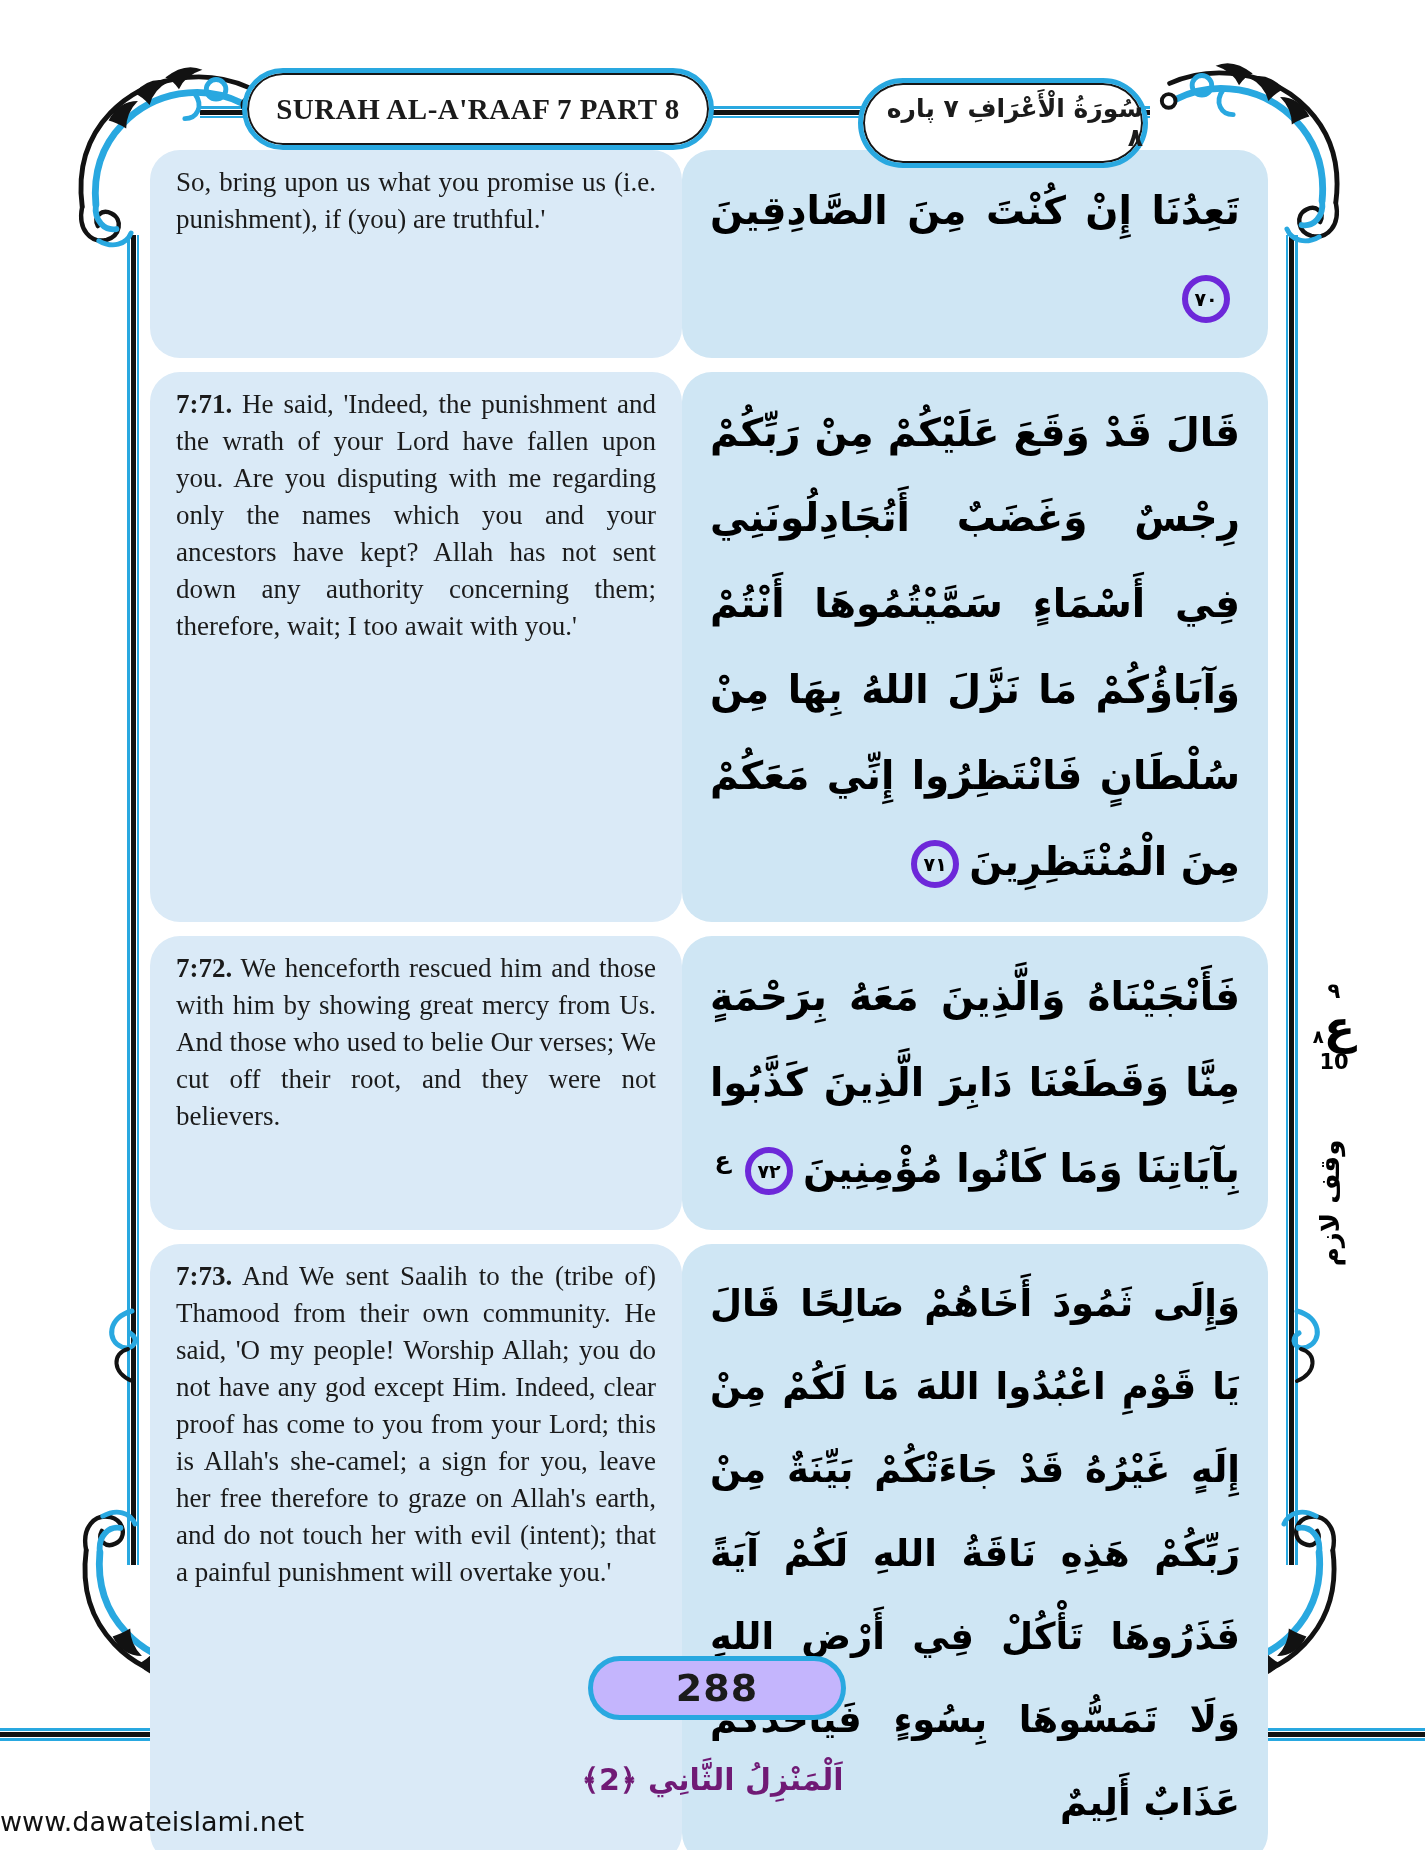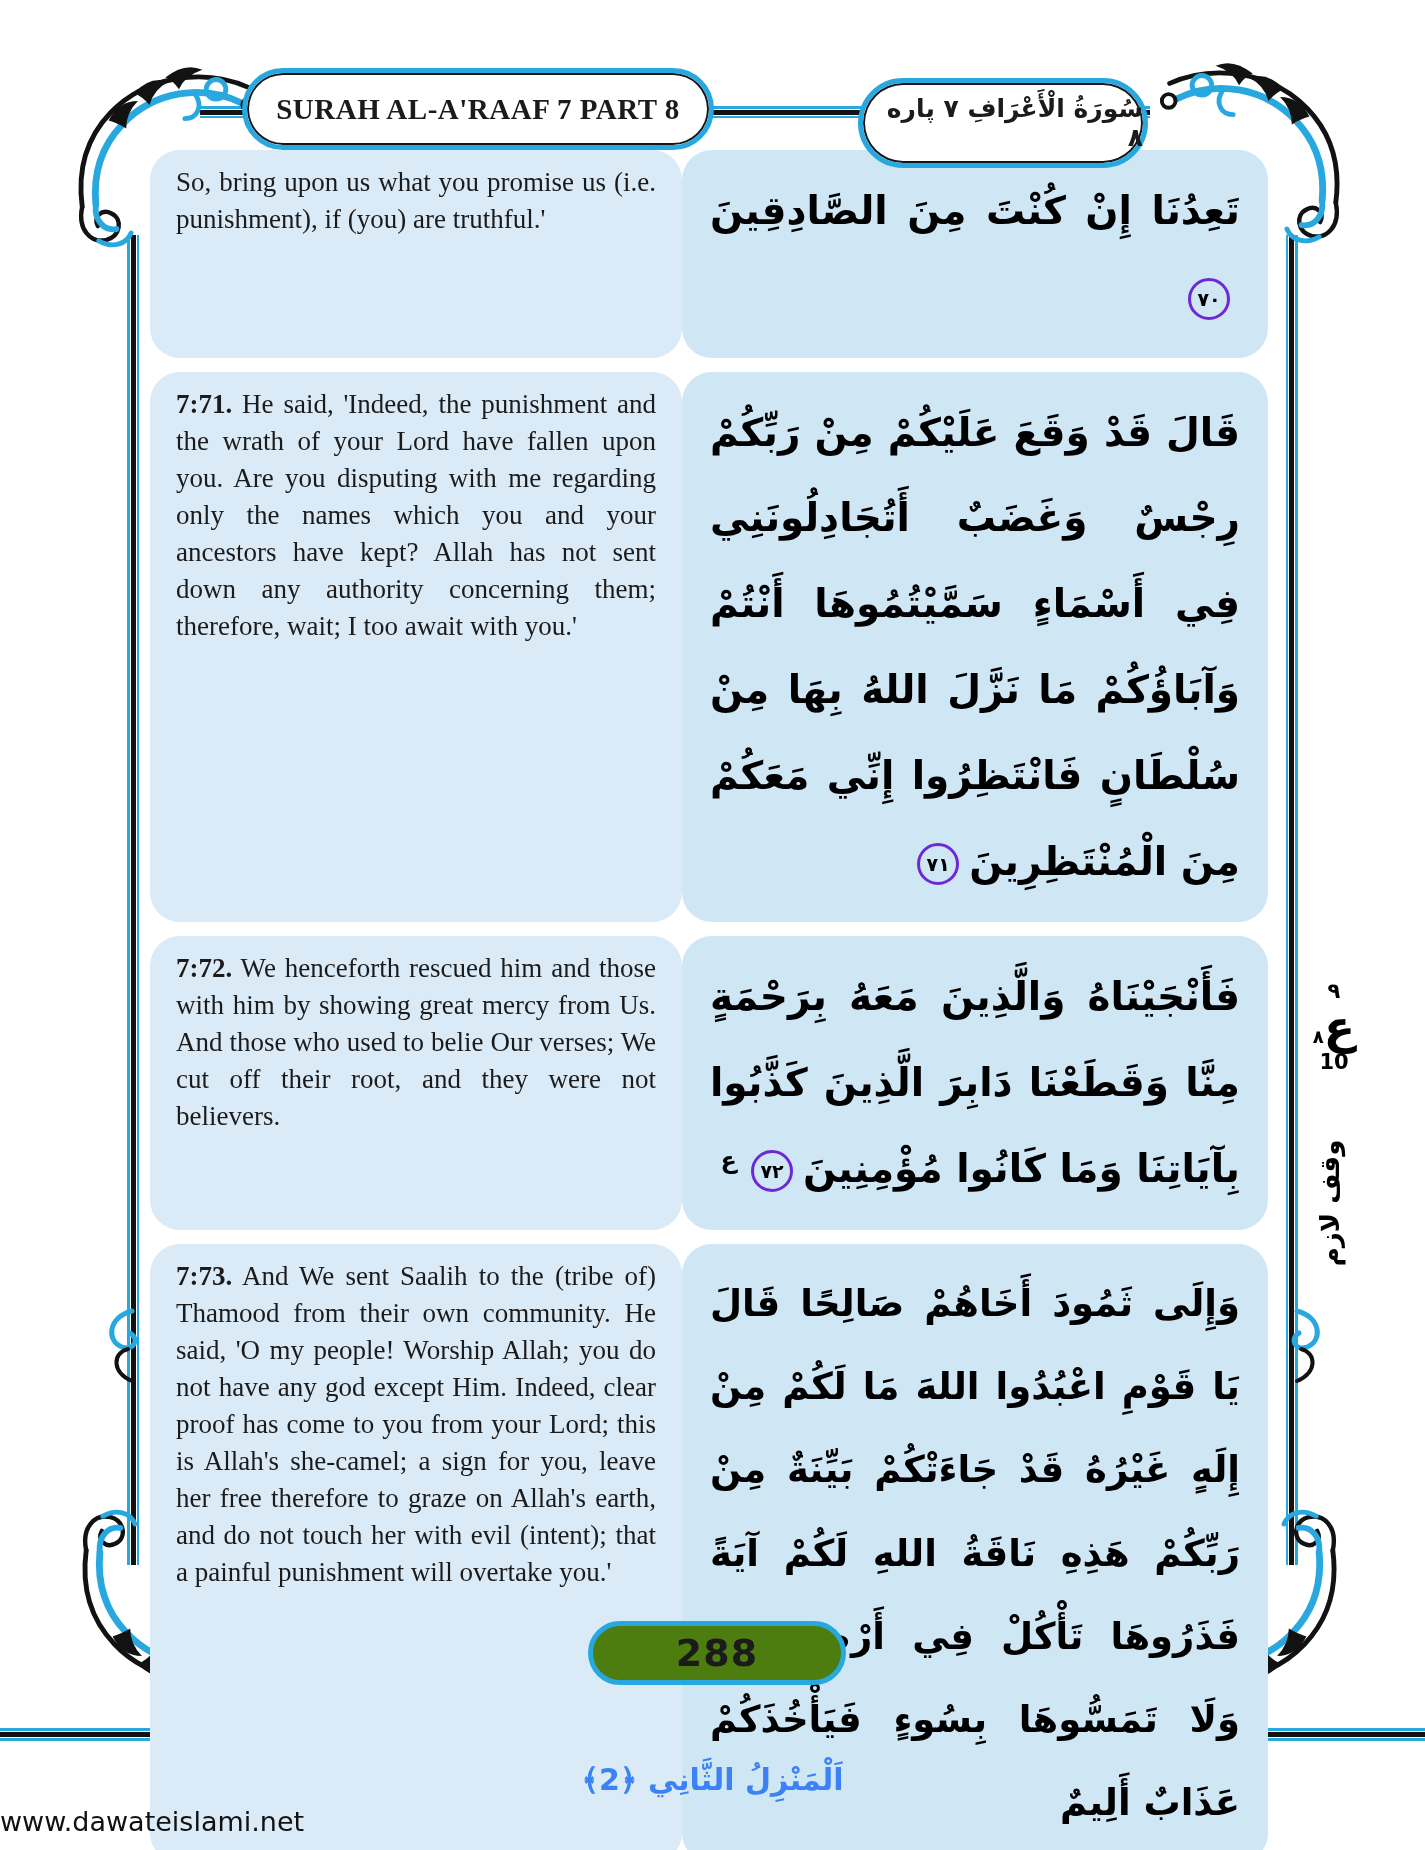--- a/index.html
+++ b/index.html
@@ -41,38 +41,38 @@
   .row-1 .en-box{min-height:124px;} .row-1 .ar-box{min-height:124px;display:flex;align-items:center;}
   .row-2 .en-box,.row-2 .ar-box{min-height:518px;}
   .row-3 .en-box,.row-3 .ar-box{min-height:290px;}
   .row-4 .en-box,.row-4 .ar-box{min-height:522px;}
   .en{font-size:27px;line-height:37px;text-align:justify;margin:0;}
   .en .ref{font-weight:bold;}
   .ar{direction:rtl;text-align:justify;margin:0;width:100%;
       font-family:"DejaVu Sans",sans-serif;font-weight:bold;font-size:39px;line-height:2.2;color:#000;}
   .row-4 .ar{font-size:37px;line-height:2.25;}
   .ayah-badge{display:inline-flex;align-items:center;justify-content:center;width:36px;height:36px;
-      border:3px solid #6d28d9;border-radius:50%;font-size:19px;line-height:1;vertical-align:middle;margin:0 10px;}
+      border:6px solid #6d28d9;border-radius:50%;font-size:19px;line-height:1;vertical-align:middle;margin:0 10px;}
   .ruku-inline{font-size:24px;vertical-align:super;margin:0 4px;}
 
   
   #ruku-marker{position:absolute;left:1304px;top:980px;width:60px;text-align:center;
       font-family:"DejaVu Sans",sans-serif;font-weight:bold;color:#000;}
   #ruku-marker .num{font-size:21px;line-height:1.1;}
   #ruku-marker .ain{font-size:46px;line-height:1.05;}
   #ruku-marker .side{font-size:18px;}
   #waqf-marker{position:absolute;left:1258px;top:1185px;width:150px;height:36px;transform:rotate(-90deg);
       font-family:"DejaVu Sans",sans-serif;font-weight:bold;font-size:26px;text-align:center;direction:rtl;color:#000;}
 
   
-  #page-badge{position:absolute;left:588px;top:1621px;width:248px;height:54px;background:#4d7c0f;
+  #page-badge{position:absolute;left:588px;top:1656px;width:248px;height:54px;background:#c4b5fd;
       border:5px solid #29a8e0;border-radius:999px;display:flex;align-items:center;justify-content:center;z-index:6;}
   #page-badge .t{font-family:"DejaVu Sans",sans-serif;font-weight:bold;font-size:38px;letter-spacing:1px;}
   #manzil-line{position:absolute;left:0;top:1762px;width:1425px;text-align:center;direction:rtl;
-      font-family:"DejaVu Sans",sans-serif;font-weight:bold;font-size:30px;color:#3b82f6;}
+      font-family:"DejaVu Sans",sans-serif;font-weight:bold;font-size:30px;color:#701a75;}
   #manzil-line .n{font-size:30px;}
   #website-line{position:absolute;left:0;top:1806px;width:1425px;text-align:left;
       font-family:"DejaVu Sans",sans-serif;font-size:27px;color:#111;}
 </style>
 </head>
 <body>
 
 <svg width="0" height="0" style="position:absolute">
   <defs>
     <g id="flourish" fill="none" stroke-linecap="round">

